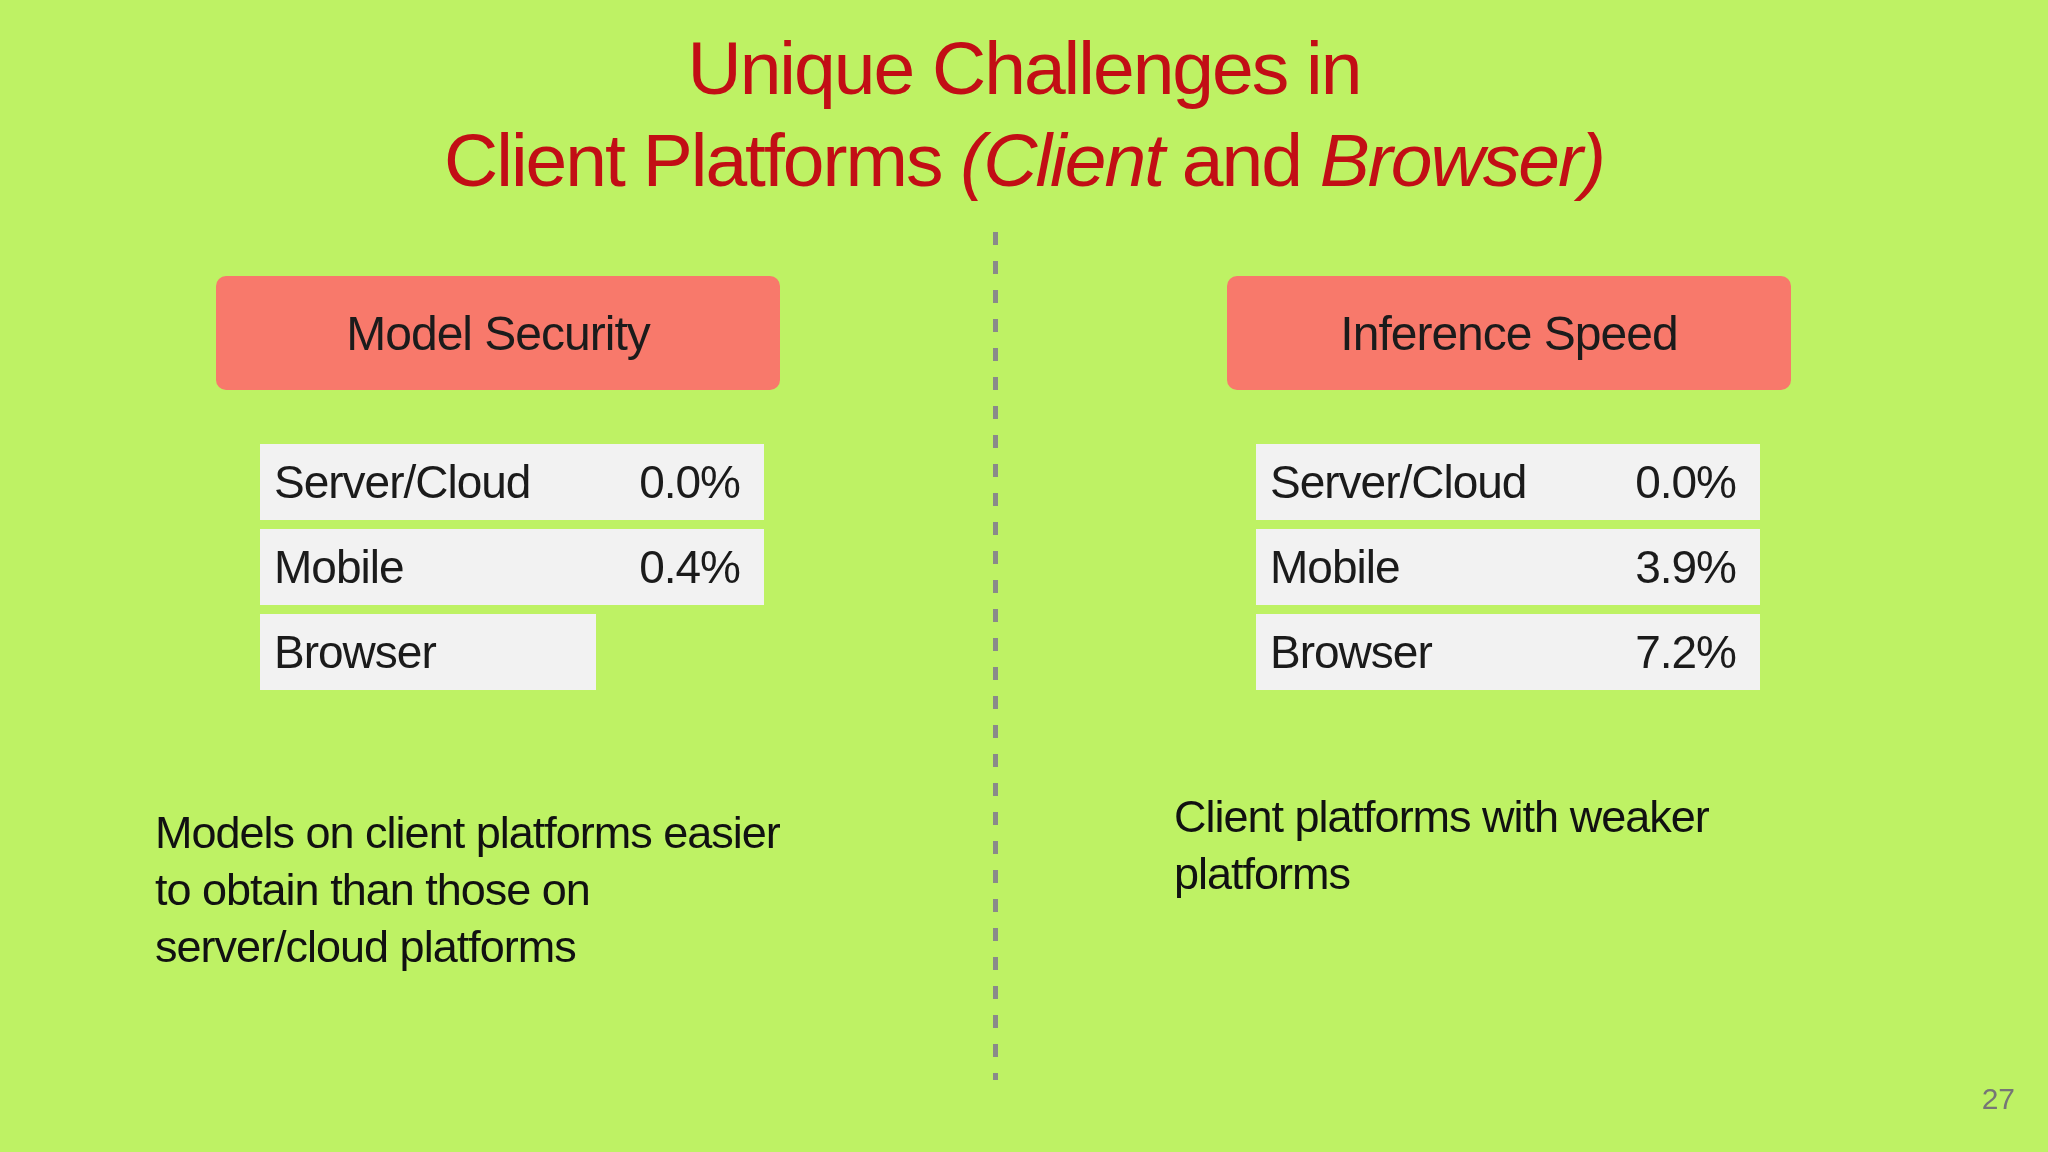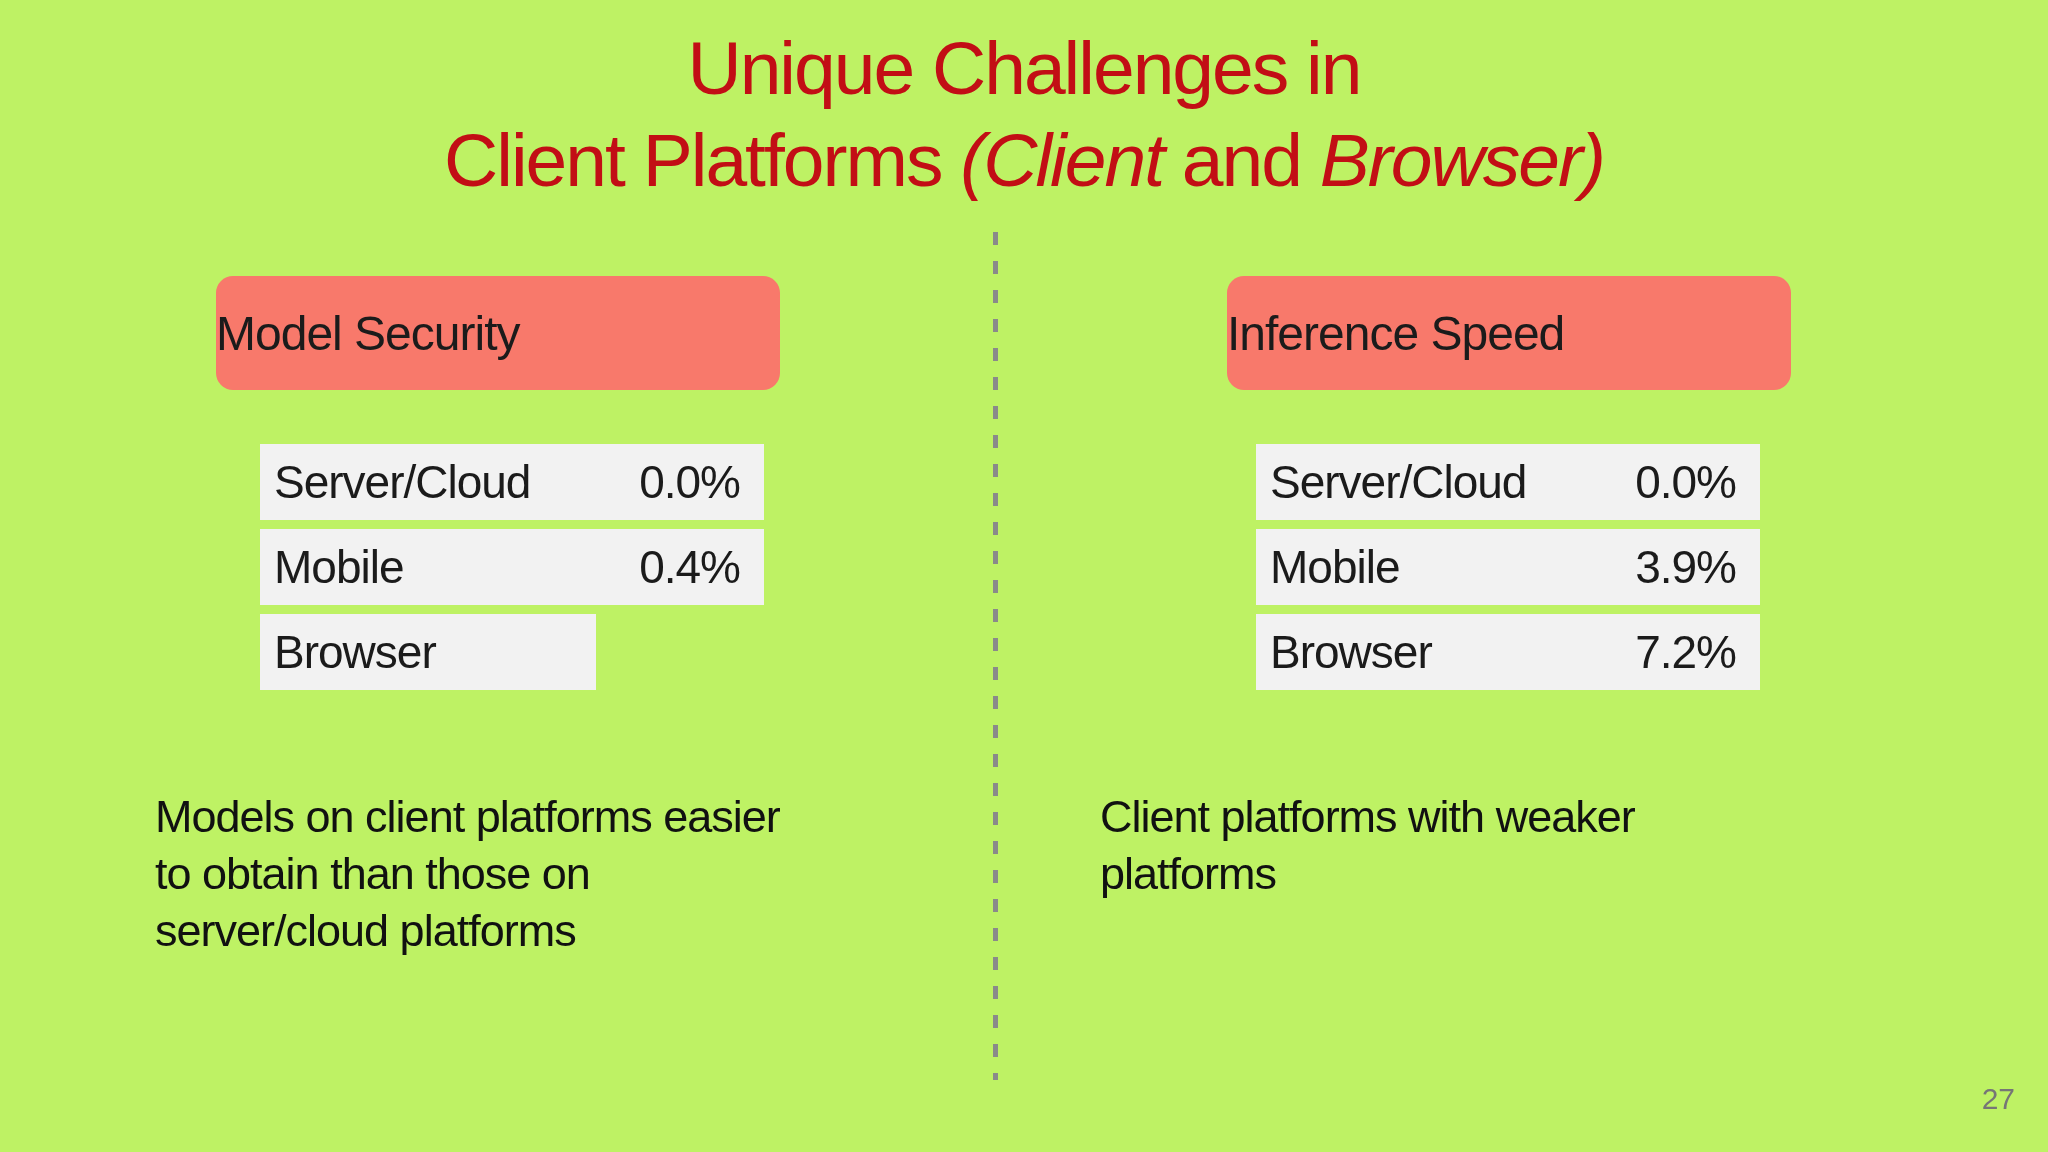--- a/index.html
+++ b/index.html
@@ -19,22 +19,22 @@
     font-size:75px;line-height:92px;
     letter-spacing:-2px;
     font-weight:400;
   }
   .title i{font-style:italic;}
 
   
   .badge{
     position:absolute;top:276px;width:564px;height:114px;
     background:var(--header-bg,#F8796B);
-    border-radius:17px;
-    display:flex;align-items:center;
+    border-radius:10px;
+    display:flex;align-items:center;justify-content:center;
     font-size:48px;color:#1b1b1b;
     letter-spacing:-1px;
   }
   .badge.left{left:216px;}
   .badge.right{left:1227px;}
 
   
   .mini-table{
     position:absolute;top:444px;width:504px;
     display:flex;flex-direction:column;gap:9px;
@@ -59,22 +59,22 @@
       var(--divider,#8A8A8A) 0px, var(--divider,#8A8A8A) 13px,
       transparent 13px, transparent 29px);
   }
 
   
   .note{
     position:absolute;top:788px;
     font-size:45px;line-height:57px;color:#111111;
     letter-spacing:-1px;
   }
-  .note.left{left:155px;width:800px;}
-  .note.right{left:1100px;width:820px;}
+  .note.left{left:155px;width:800px;margin-top:16px;}
+  .note.right{left:1174px;width:820px;}
 
   
   .page-number{
     position:absolute;left:1955px;top:1082px;width:60px;
     font-size:30px;color:var(--page-num,#767676);
     text-align:right;
   }
 </style>
 </head>
 <body>

